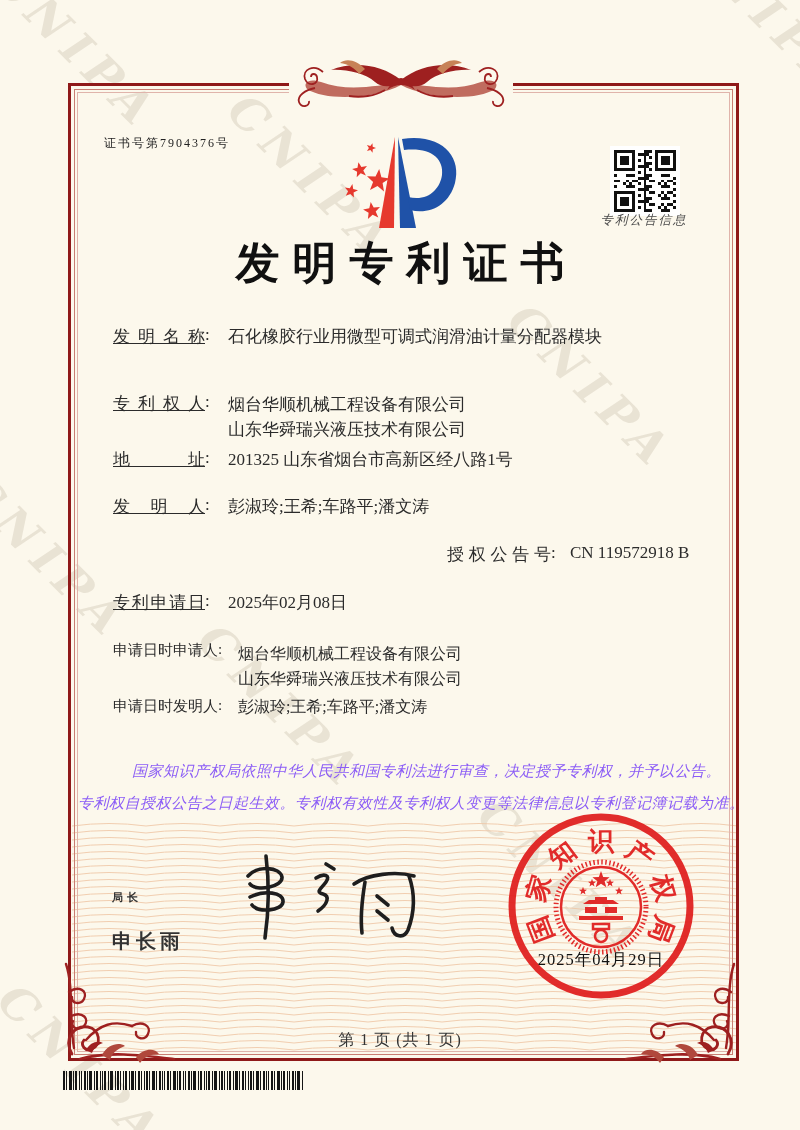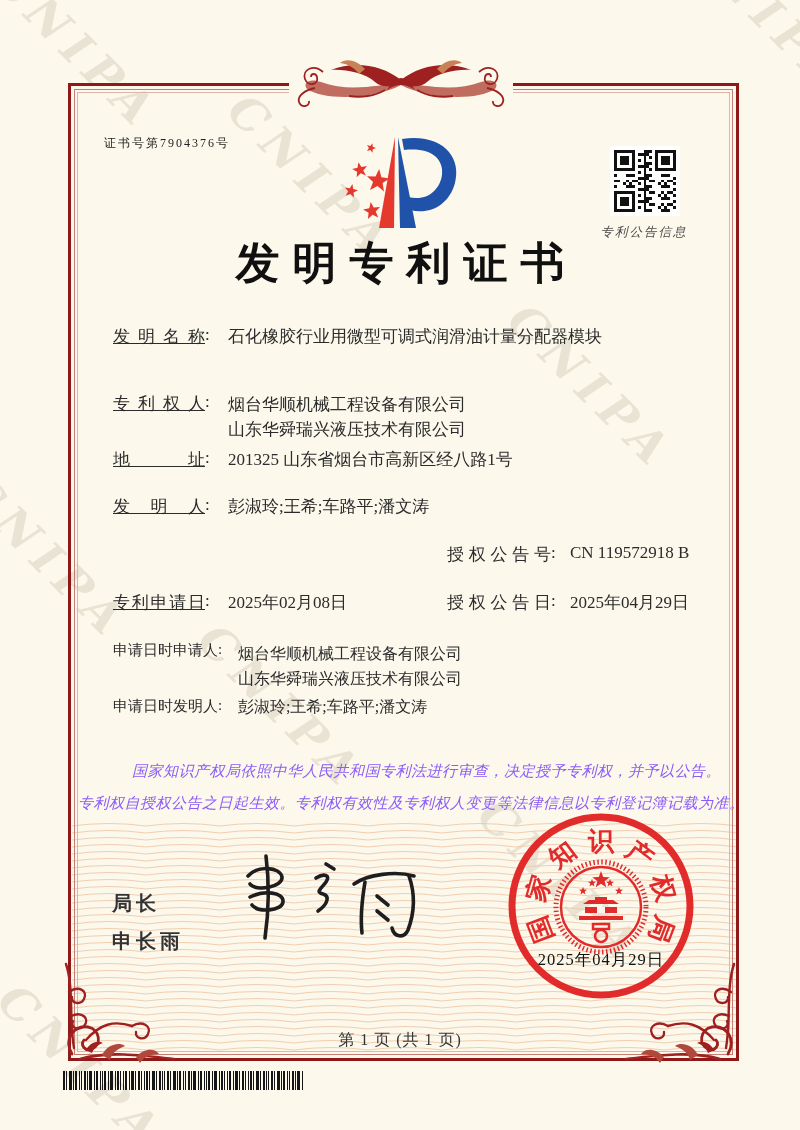--- a/index.html
+++ b/index.html
@@ -14,21 +14,21 @@
   .frame{position:absolute;left:68px;top:83px;width:671px;height:978px;z-index:2;
          border:3px solid #8f1919;box-sizing:border-box;pointer-events:none;}
   .frame::after{content:"";position:absolute;inset:3px;border:1px solid #c97d72;}
   .frame::before{content:"";position:absolute;inset:6px;border:1px solid #e0b4ab;}
   .ornament{position:absolute;z-index:3;pointer-events:none;}
   
   .cert-no{position:absolute;left:104px;top:135px;z-index:4;font-size:12px;letter-spacing:2px;color:#222;}
   .logo{position:absolute;left:334px;top:125px;z-index:4;}
   .qr-box{position:absolute;left:610px;top:146px;width:62px;height:62px;background:#fff;
           padding:4px;z-index:4;}
-  .qr-label{position:absolute;left:588px;top:224px;width:112px;z-index:4;text-align:center;
+  .qr-label{position:absolute;left:588px;top:212px;width:112px;z-index:4;text-align:center;
             font:italic 12.5px "DejaVu Serif",serif;letter-spacing:2px;color:#4a4a4a;}
   .title{position:absolute;left:0;top:234px;width:100%;z-index:4;text-align:center;
          font-size:44px;font-weight:700;letter-spacing:13px;text-indent:13px;color:#101010;}
   
   .row{position:absolute;left:113px;z-index:4;font-size:17px;white-space:nowrap;color:#2b2b2b;}
   .flabel{display:inline-block;width:92px;text-align:justify;text-align-last:justify;vertical-align:top;text-decoration:underline;}
   .colon{display:inline-block;vertical-align:top;}
   .fvalue{margin-left:14px;margin-top:48px;}
   .vstack{display:inline-block;vertical-align:top;margin-left:14px;line-height:25px;}
   .rowr{position:absolute;left:447px;z-index:4;font-size:17px;white-space:nowrap;color:#2b2b2b;}
@@ -38,21 +38,21 @@
   .slabel{display:inline-block;vertical-align:top;}
   .svalue{margin-left:12px;font-size:16px;}
   .vstack2{display:inline-block;vertical-align:top;margin-left:12px;line-height:25px;font-size:16px;}
   
   .statement{position:absolute;left:78px;top:755px;width:652px;z-index:4;
              font:italic 15px "DejaVu Serif",serif;color:#8b5cf6;line-height:32px;letter-spacing:.5px;}
   .statement .l1{text-indent:54px;white-space:nowrap;}
   .statement .l2{white-space:nowrap;}
   
   .sig-title{position:absolute;left:112px;top:890px;z-index:4;font-family:"Liberation Sans",sans-serif;
-             font-size:20px;font-weight:700;letter-spacing:4px;color:#333;}
+             font-size:11px;font-weight:700;letter-spacing:4px;color:#333;}
   .sig-name{position:absolute;left:112px;top:928px;z-index:4;font-family:"Liberation Sans",sans-serif;
             font-size:20px;font-weight:700;letter-spacing:4px;color:#333;}
   .signature{position:absolute;left:228px;top:848px;z-index:5;}
   
   .seal{position:absolute;left:507px;top:812px;z-index:5;}
   .seal-date{position:absolute;left:507px;top:949px;width:188px;z-index:6;text-align:center;
              font-size:16.5px;color:#121212;letter-spacing:1px;}
   
   .footer{position:absolute;left:0;top:1030px;width:100%;z-index:4;text-align:center;
           font-size:16px;letter-spacing:1px;color:#333;}
@@ -288,24 +288,20 @@
 
   <div class="rowr" style="top:543px;">
     <span class="flabel2">授权公告号</span><span class="colon">:</span>
     <span class="fvalue2">CN 119572918 B</span>
   </div>
 
   <div class="row" style="top:591px;">
     <span class="flabel">专利申请日</span><span class="colon">:</span>
     <span class="fvalue">2025年02月08日</span>
   </div>
-  <div class="rowr" style="top:591px;">
-    <span class="flabel2">授权公告日</span><span class="colon">:</span>
-    <span class="fvalue2">2025年04月29日</span>
-  </div>
 
   <div class="rows" style="top:641px;">
     <span class="slabel">申请日时申请人</span><span class="colon">:</span>
     <span class="vstack2">
       <span>烟台华顺机械工程设备有限公司</span><br>
       <span>山东华舜瑞兴液压技术有限公司</span>
     </span>
   </div>
 
   <div class="rows" style="top:697px;">

